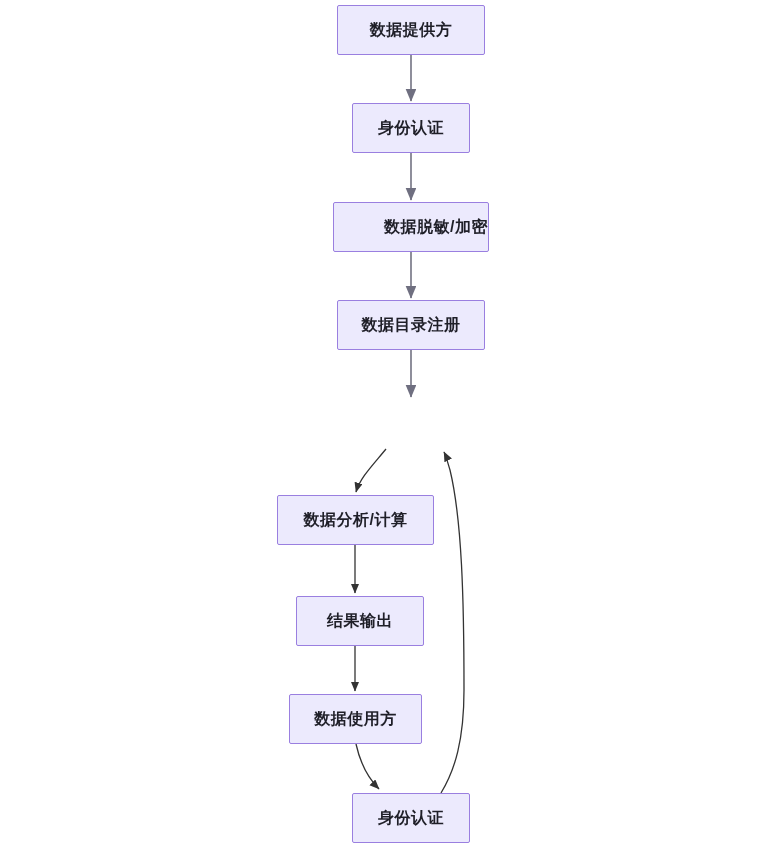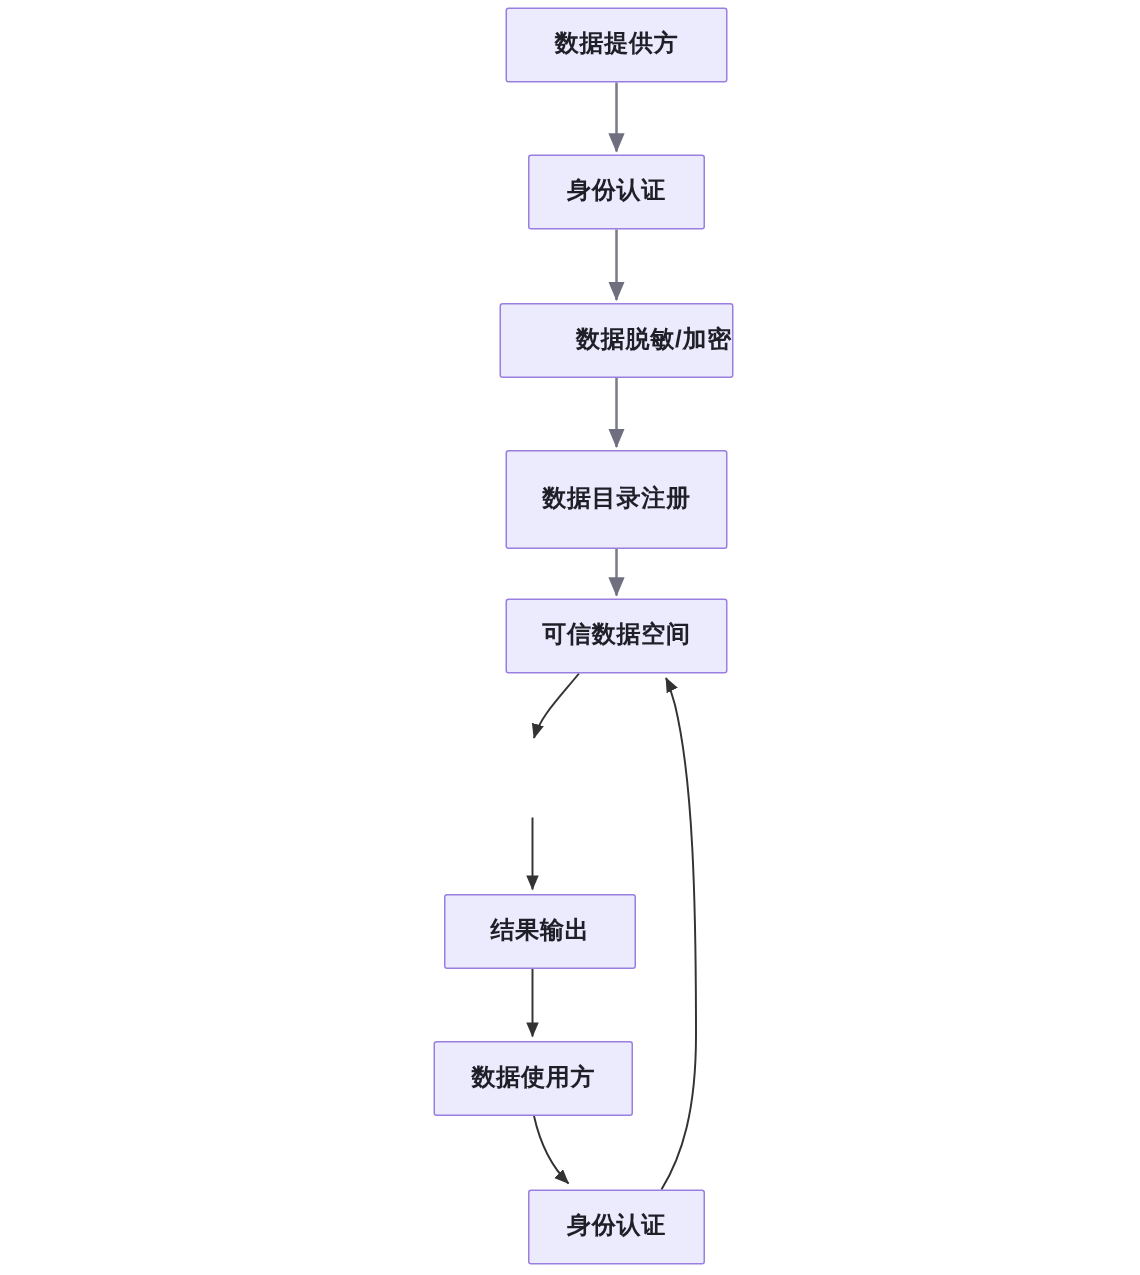--- a/index.html
+++ b/index.html
@@ -78,25 +78,25 @@
 
   <div class="node" style="left: 337px; top: 5px; width: 148px; height: 50px; background: rgb(236, 234, 253); border-color: rgb(154, 127, 224); color: rgb(31, 31, 40);">
     <span class="node-label">数据提供方</span>
   </div>
   <div class="node" style="left: 352px; top: 103px; width: 118px; height: 50px; background: rgb(236, 234, 253); border-color: rgb(154, 127, 224); color: rgb(31, 31, 40);">
     <span class="node-label">身份认证</span>
   </div>
   <div class="node" style="left: 333px; top: 202px; width: 156px; height: 50px; background: rgb(236, 234, 253); border-color: rgb(154, 127, 224); color: rgb(31, 31, 40); justify-content: flex-end;">
     <span class="node-label">数据脱敏/加密</span>
   </div>
-  <div class="node" style="left: 337px; top: 300px; width: 148px; height: 66px; background: rgb(236, 234, 253); border-color: rgb(154, 127, 224); color: rgb(31, 31, 40);">
+  <div class="node" style="left: 337px; top: 300px; width: 148px; height: 50px; background: rgb(236, 234, 253); border-color: rgb(154, 127, 224); color: rgb(31, 31, 40);">
     <span class="node-label">数据目录注册</span>
   </div>
-  <div class="node" style="left: 337px; top: 399px; width: 148px; height: 50px; background: rgb(236, 234, 253); border-color: rgb(154, 127, 224); color: rgb(31, 31, 40);">
-    <span class="node-label">可信数据空间</span>
+  <div class="node" style="left: 277px; top: 495px; width: 157px; height: 50px; background: rgb(236, 234, 253); border-color: rgb(154, 127, 224); color: rgb(31, 31, 40);">
+    <span class="node-label">数据分析/计算</span>
   </div>
   <div class="node" style="left: 296px; top: 596px; width: 128px; height: 50px; background: rgb(236, 234, 253); border-color: rgb(154, 127, 224); color: rgb(31, 31, 40); justify-content: center;">
     <span class="node-label">结果输出</span>
   </div>
   <div class="node" style="left: 289px; top: 694px; width: 133px; height: 50px; background: rgb(236, 234, 253); border-color: rgb(154, 127, 224); color: rgb(31, 31, 40);">
     <span class="node-label">数据使用方</span>
   </div>
   <div class="node" style="left: 352px; top: 793px; width: 118px; height: 50px; background: rgb(236, 234, 253); border-color: rgb(154, 127, 224); color: rgb(31, 31, 40);">
     <span class="node-label">身份认证</span>
   </div>

